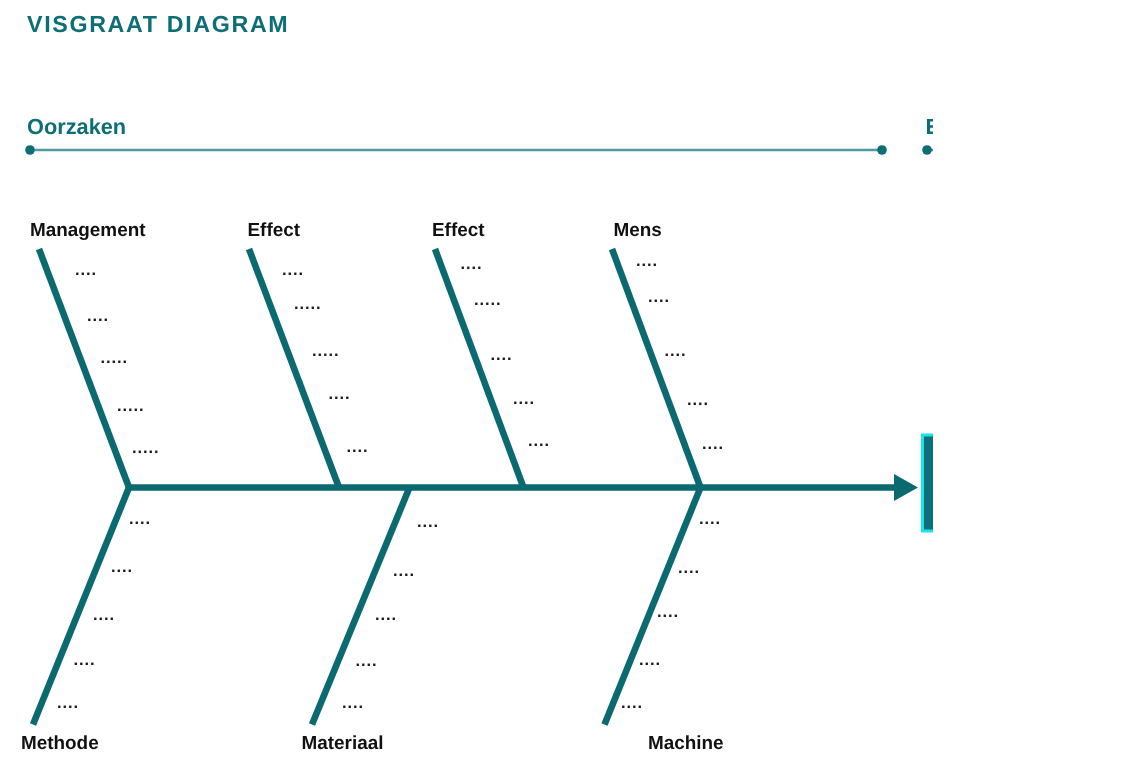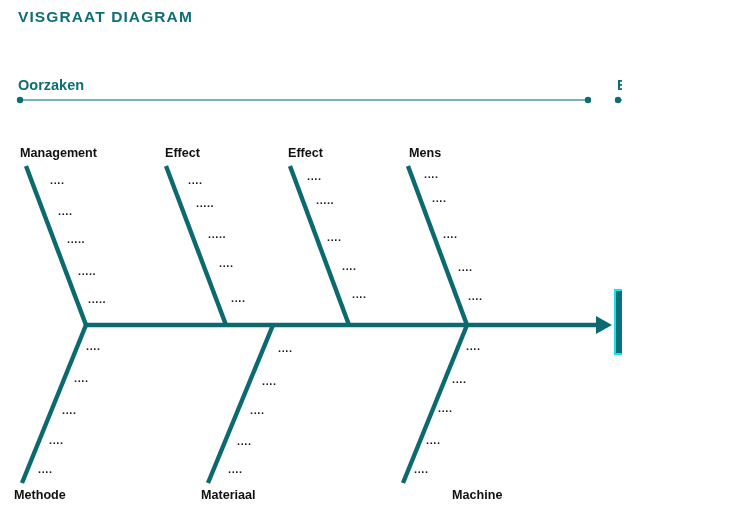--- a/index.html
+++ b/index.html
@@ -106,21 +106,21 @@
     <rect x="615" y="290" width="133" height="64" fill="#0b7077" stroke="#18e3ef" stroke-width="2"></rect>
   </svg>
 
   <div class="cat-label" style="left:20px; top:146px;">Management</div>
   <div class="cat-label" style="left:165px; top:146px;">Effect</div>
   <div class="cat-label" style="left:288px; top:146px;">Effect</div>
   <div class="cat-label" style="left:409px; top:146px;">Mens</div>
 
   <div class="cat-label" style="left:14px; top:488px;">Methode</div>
   <div class="cat-label" style="left:201px; top:488px;">Materiaal</div>
-  <div class="cat-label" style="left:416px; top:488px;padding-left:36px;">Machine</div>
+  <div class="cat-label" style="left:396px; top:488px;padding-left:36px;">Machine</div>
 
   <div class="bone-item" style="left:50px; top:174px;">....</div>
   <div class="bone-item" style="left:58px; top:205px;">....</div>
   <div class="bone-item" style="left:67px; top:233px;">.....</div>
   <div class="bone-item" style="left:78px; top:265px;">.....</div>
   <div class="bone-item" style="left:88px; top:293px;">.....</div>
 
   <div class="bone-item" style="left:188px; top:174px;">....</div>
   <div class="bone-item" style="left:196px; top:197px;">.....</div>
   <div class="bone-item" style="left:208px; top:228px;">.....</div>

